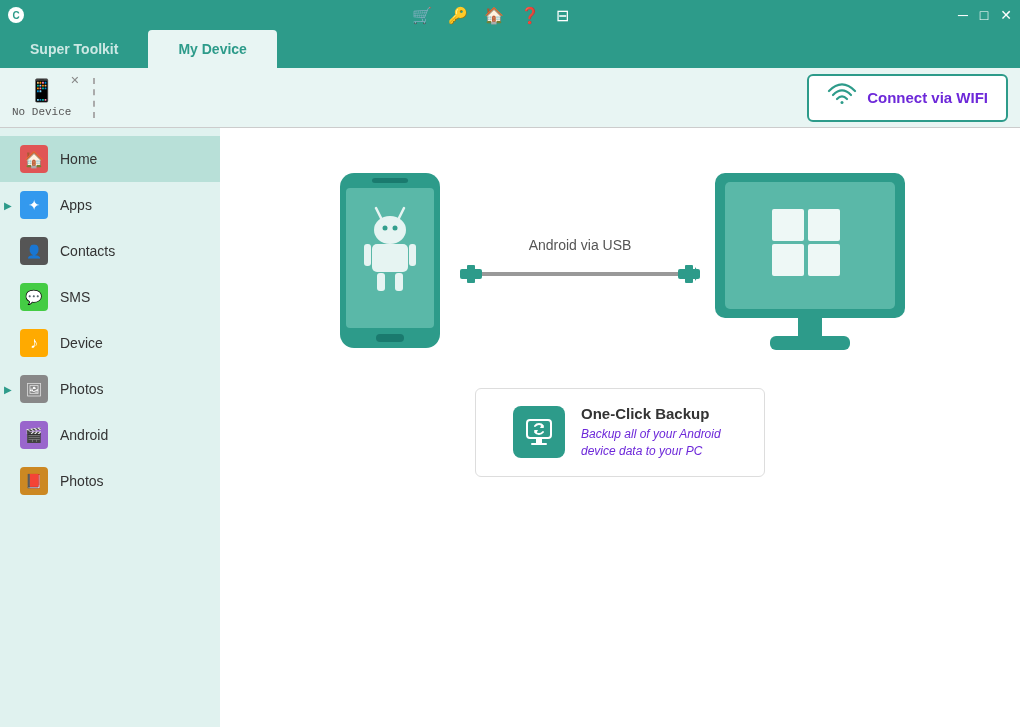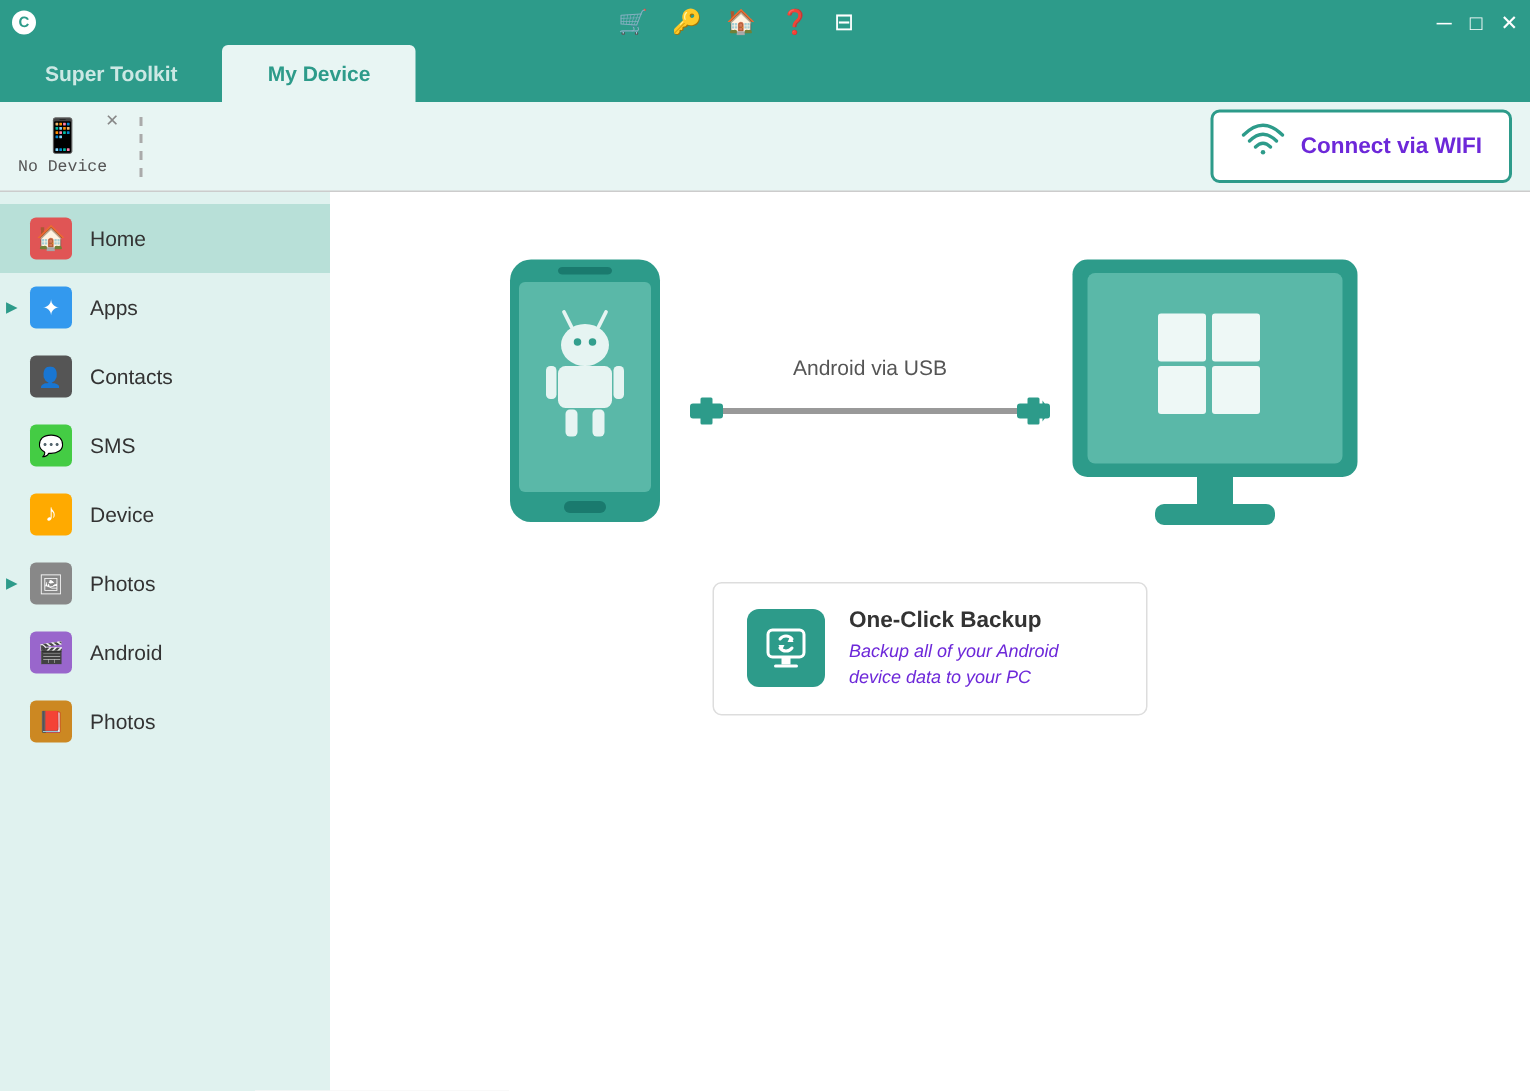--- a/index.html
+++ b/index.html
@@ -190,21 +190,21 @@
     
     .cards-area {
       display: flex;
       gap: 24px;
       width: 100%;
       justify-content: center;
     }
     .card {
       border: 1px solid #ddd;
       border-radius: 6px;
-      padding: 16px 22px;
+      padding: 16px 37px;
       display: flex;
       align-items: center;
       gap: 16px;
       width: 290px;
       cursor: pointer;
       background: white;
     }
     .card-icon {
       width: 52px;
       height: 52px;

